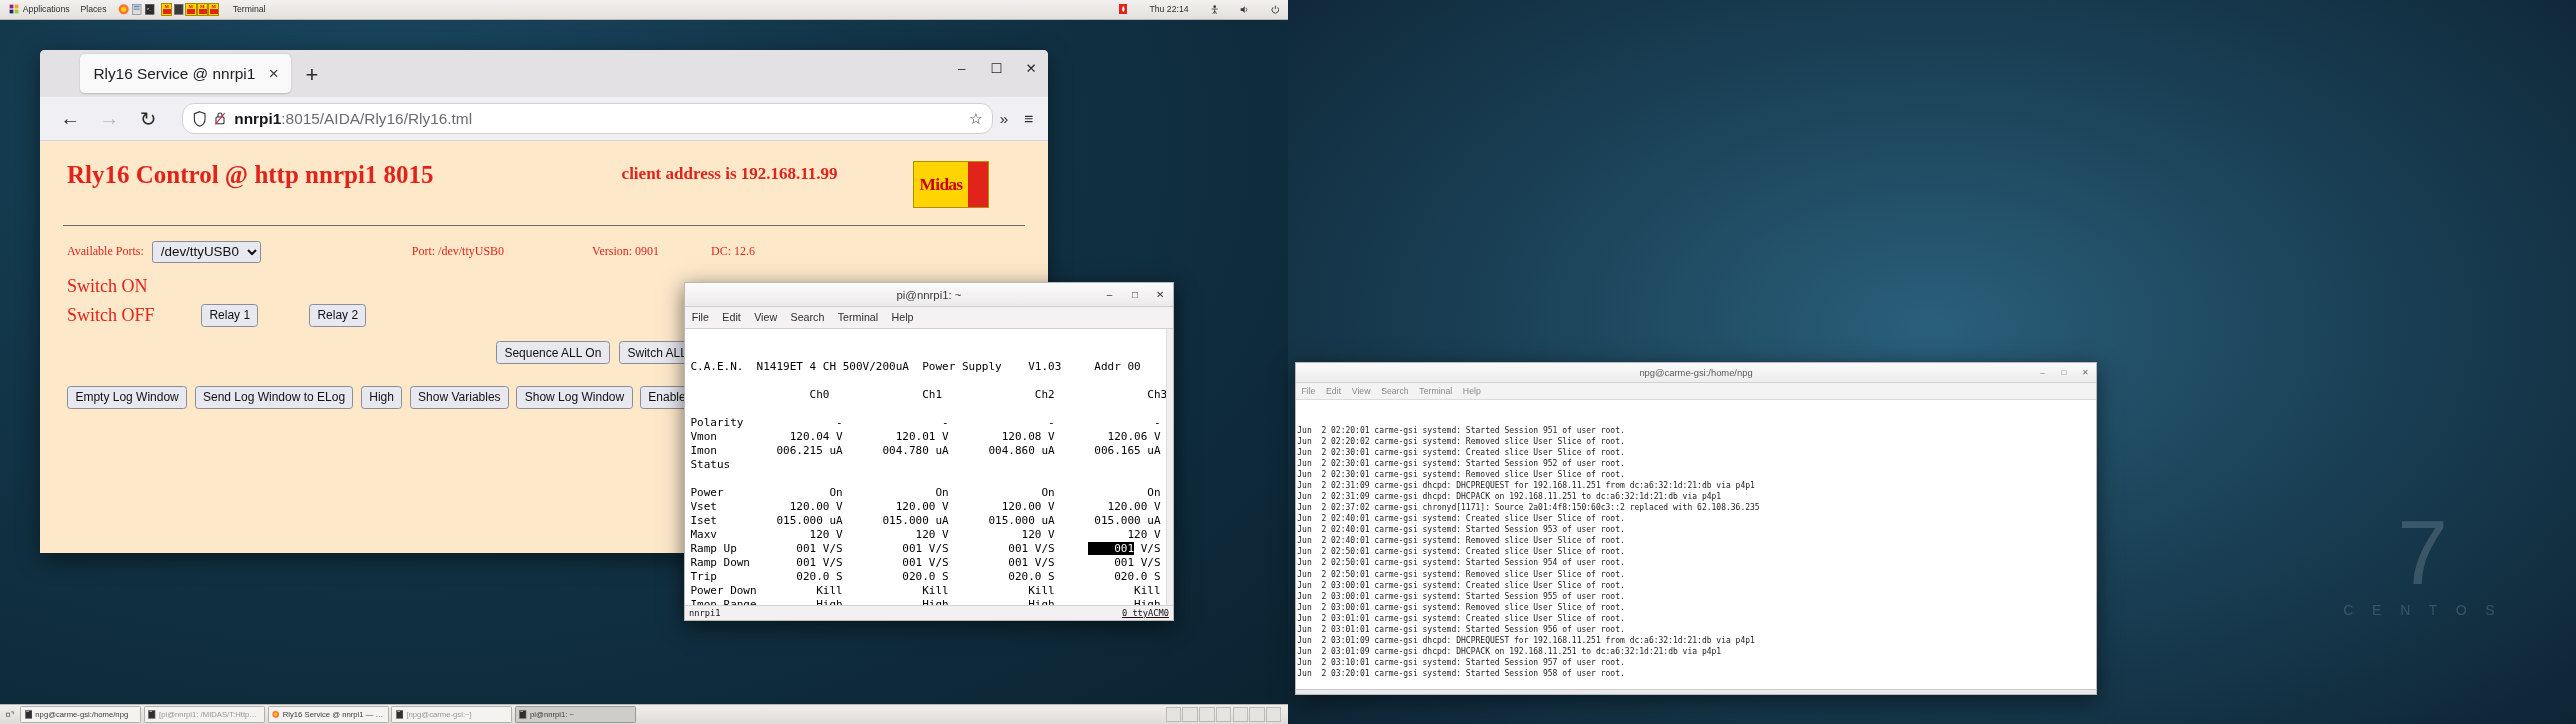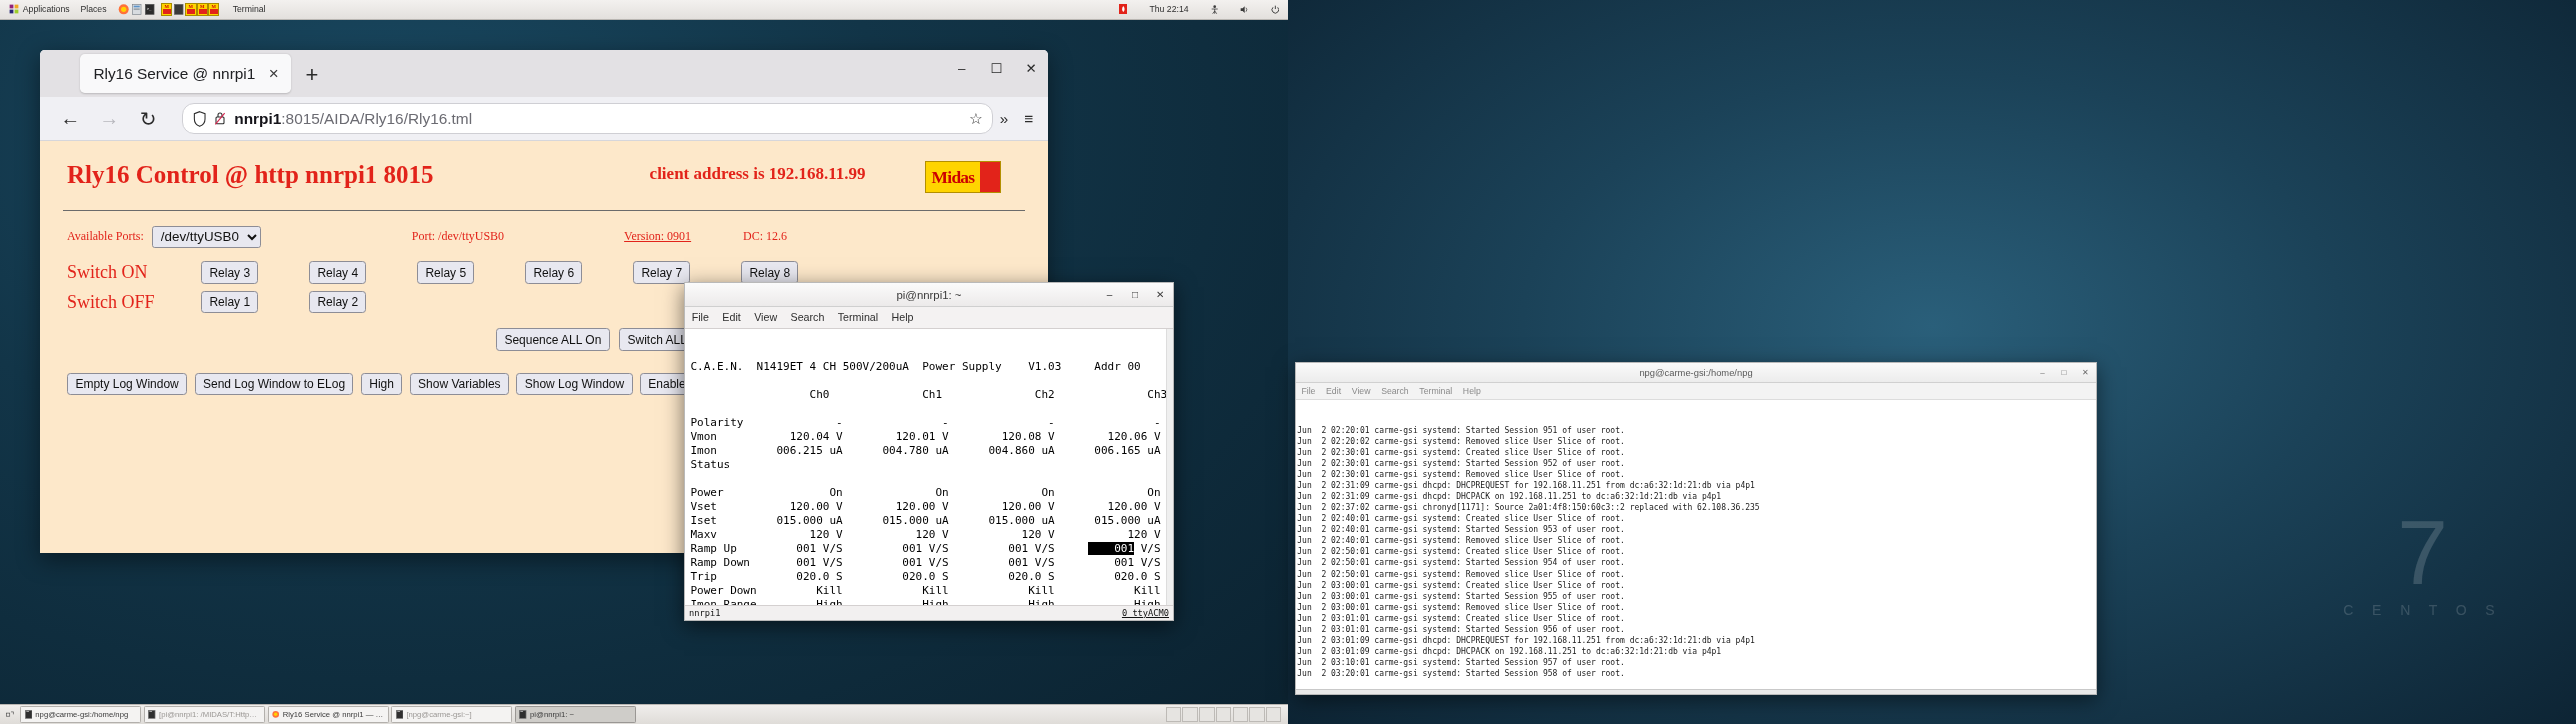--- a/index.html
+++ b/index.html
@@ -71,42 +71,42 @@
   .urlbar .shield{ width:13.4px;height:16px;}
   .urlbar .lock{ width:12px;height:14.8px;}
   .urltext{ font-size:15.4px; color:#6b6b72; white-space:nowrap; }
   .urltext b{ color:#15141a; font-weight:700;}
   .url-right{ display:flex; align-items:center; gap:16px; padding-right:4px;}
   .url-right span{ font-size:15.4px; color:#2b2b2b;}
   .ff-content{
     flex:1; background:#fde8ca; position:relative; overflow:hidden;
     font-family:"Liberation Serif", serif;
   }
-  .pg-head{ display:flex; align-items:flex-start; padding:20px 23px 0 27px;gap:28px; }
+  .pg-head{ display:flex; align-items:flex-start; padding:20px 35px 0 27px; }
   .pg-title{ font-size:25px; font-weight:bold; color:#e2231a; font-family:"Liberation Serif", serif;}
   .pg-client{ font-size:17px; font-weight:bold; color:#e2231a; margin-left:188px; margin-top:3.4px;}
   .midas-logo{
-    margin-left:auto; margin-right:24px; width:76px; height:32px;
+    margin-left:auto; margin-right:24px; width:76px; height:47px;
     background:#ffd400; border:1.3px solid #b38f00; position:relative; overflow:hidden;
     display:flex; align-items:stretch;
   }
   .midas-logo .m-txt{
     flex:1; color:#c00; font-family:"Liberation Serif",serif; font-weight:bold; font-size:17.4px;
     display:flex; align-items:center; justify-content:center; letter-spacing:-0.7px;
   }
   .midas-logo .m-bar{ width:20px; background:#e2231a;}
   .pg-rule{ border-top:1.3px solid #6b6b6b; margin:17.4px 23px 0 23px;}
   .pg-row{ display:flex; align-items:center; padding:0 27px; margin-top:14.8px; font-size:18px; color:#e2231a;}
   .lbl-red{ color:#e2231a; font-size:12px; font-family:"Liberation Serif", serif;}
   select.port-select{
     font-family:"Liberation Sans", sans-serif; font-size:13.4px; margin-left:8px;
     background:#e8e8f0; border:0.7px solid #8d8d96; border-radius:2.7px; padding:1.3px 4px; color:#111;
   }
   .col-port{ margin-left:151px;}
-  .col-version{ margin-left:120px;text-decoration:underline;}
+  .col-version{ margin-left:88px;}
   .col-dc{ margin-left:52px;}
   .relay-row{ display:flex; align-items:center; padding:0 27px; margin-top:9.4px;}
   .relay-row .rowlab{ width:134px; font-size:18px; color:#e2231a; font-family:"Liberation Serif",serif;}
   .btn{
     font-family:"Liberation Sans", sans-serif; font-size:12px; color:#111;
     background:#e8e8f0; border:0.7px solid #8d8d96; border-radius:3.4px;
     padding:3.4px 7.4px; white-space:nowrap;
   }
   .relays{ display:flex; }
   .relays .btn{ margin-right:0; }
@@ -272,28 +272,20 @@
         <select class="port-select">
           <option>/dev/ttyUSB0</option>
         </select>
         <span class="lbl-red col-port">Port: /dev/ttyUSB0</span>
         <span class="lbl-red col-version">Version: 0901</span>
         <span class="lbl-red col-dc">DC: 12.6</span>
       </div>
 
       <div class="relay-row" style="margin-top:13.4px;">
         <div class="rowlab">Switch ON</div>
-        <div class="relays">
-          <div class="relay-slot"><button class="btn">Relay 3</button></div>
-          <div class="relay-slot"><button class="btn">Relay 4</button></div>
-          <div class="relay-slot"><button class="btn">Relay 5</button></div>
-          <div class="relay-slot"><button class="btn">Relay 6</button></div>
-          <div class="relay-slot"><button class="btn">Relay 7</button></div>
-          <div class="relay-slot"><button class="btn">Relay 8</button></div>
-        </div>
       </div>
 
       <div class="relay-row" style="margin-top:6.7px;">
         <div class="rowlab">Switch OFF</div>
         <div class="relays">
           <div class="relay-slot2"><button class="btn">Relay 1</button></div>
           <div class="relay-slot2"><button class="btn">Relay 2</button></div>
         </div>
       </div>
 

